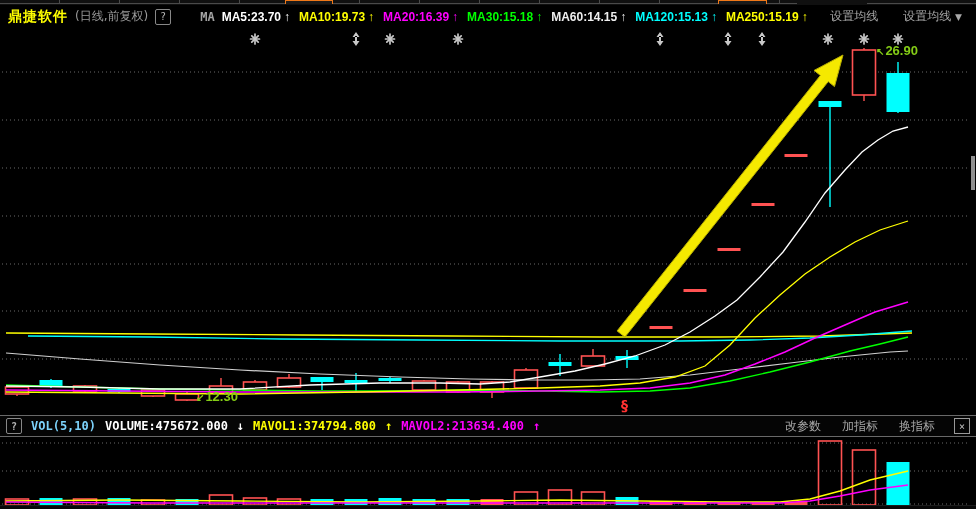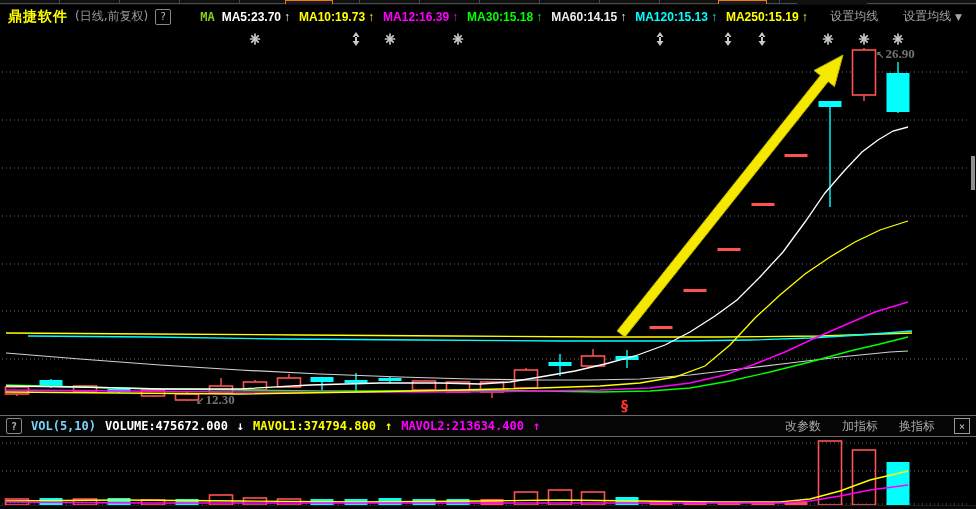--- a/index.html
+++ b/index.html
@@ -11,39 +11,39 @@
   .topstrip .ticks{position:absolute;top:0;left:0;width:797px;height:3px;
      background:repeating-linear-gradient(90deg,transparent 0 59px,#4a4a4a 59px 60px);}
   .tab-hl{position:absolute;top:0;height:4px;border:1px solid #f07818;border-bottom:none;box-sizing:border-box;background:#1a1a1a;}
   
   .header{position:absolute;left:0;top:5px;width:976px;height:23px;z-index:4;background:#000;
           display:flex;align-items:center;gap:7px;padding:0 8px;box-sizing:border-box;font-size:12px;white-space:nowrap;}
   .stock{color:#ffff00;font-weight:bold;font-size:14px;letter-spacing:1px;}
   .period{color:#9a9a9a;font-size:12px;}
   .helpbox{display:inline-flex;align-items:center;justify-content:center;width:14px;height:14px;
            border:1px solid #888;border-radius:2px;color:#b5b5b5;font-size:10px;cursor:pointer;}
-  .malbl{color:#84cc16;font-family:"DejaVu Sans Mono",monospace;font-weight:bold;padding-left:22px;}
+  .malbl{color:#a3a3a3;font-family:"DejaVu Sans Mono",monospace;font-weight:bold;padding-left:22px;}
   .ma-item{display:inline-flex;align-items:center;gap:3px;font-family:Liberation Sans, sans-serif;font-weight:bold;font-size:12px;}
   .spacer{flex:1;}
   .hdr-link{color:#a8a8a8;cursor:pointer;margin-right:18px;}
   .hdr-link.last{margin-right:6px;}
   .dd{color:#a8a8a8;font-size:9px;}
   
   .volheader{position:absolute;left:0;top:415px;width:976px;height:22px;z-index:4;background:#050505;
              border-top:1px solid #696969;border-bottom:1px solid #696969;box-sizing:border-box;
              display:flex;align-items:center;gap:9px;padding:0 6px;font-size:12px;white-space:nowrap;
              font-family:"DejaVu Sans Mono",monospace;font-weight:bold;}
   .volheader .cn{font-family:Liberation Mono, monospace;font-weight:normal;}
   .closebox{display:inline-flex;align-items:center;justify-content:center;width:14px;height:14px;
             border:1px solid #999;color:#c0c0c0;font-size:10px;cursor:pointer;margin-left:10px;font-weight:normal;}
   
   .chart-svg{position:absolute;left:0;top:0;z-index:1;}
   
-  .flabel{position:absolute;z-index:3;font-family:Liberation Serif, serif;font-weight:bold;
-          font-size:13px;color:#737373;line-height:21px;}
+  .flabel{position:absolute;z-index:3;font-family:Liberation Sans, sans-serif;font-weight:bold;
+          font-size:13px;color:#84cc16;line-height:16px;}
   .flabel .ptr{font-size:10px;margin-right:1px;}
   .evt{position:absolute;z-index:3;color:#ff3232;font-weight:bold;font-size:14px;line-height:13px;}
   .scroll-thumb{position:absolute;left:971px;top:156px;width:4px;height:34px;background:#909090;z-index:3;cursor:pointer;}
   .bottomstrip{position:absolute;left:0;top:505px;width:976px;height:4px;background:#070707;z-index:4;border-top:1px solid #1c1c1c;box-sizing:border-box;}
 </style>
 </head>
 <body>
 
 <div class="screen">
 
@@ -63,21 +63,21 @@
     <span id="ma-items" style="display:inline-flex;gap:9px;">
         <span class="ma-item">
           <span style="color: rgb(255, 255, 255);">MA5:23.70</span>
           <span style="color: rgb(255, 255, 255);">↑</span>
         </span>
         <span class="ma-item">
           <span style="color: rgb(255, 255, 0);">MA10:19.73</span>
           <span style="color: rgb(255, 255, 0);">↑</span>
         </span>
         <span class="ma-item">
-          <span style="color: rgb(255, 0, 255);">MA12:16.39</span>
+          <span style="color: rgb(255, 0, 255);">MA20:16.39</span>
           <span style="color: rgb(255, 0, 255);">↑</span>
         </span>
         <span class="ma-item">
           <span style="color: rgb(0, 255, 0);">MA30:15.18</span>
           <span style="color: rgb(0, 255, 0);">↑</span>
         </span>
         <span class="ma-item">
           <span style="color: rgb(238, 238, 238);">MA60:14.15</span>
           <span style="color: rgb(238, 238, 238);">↑</span>
         </span>

